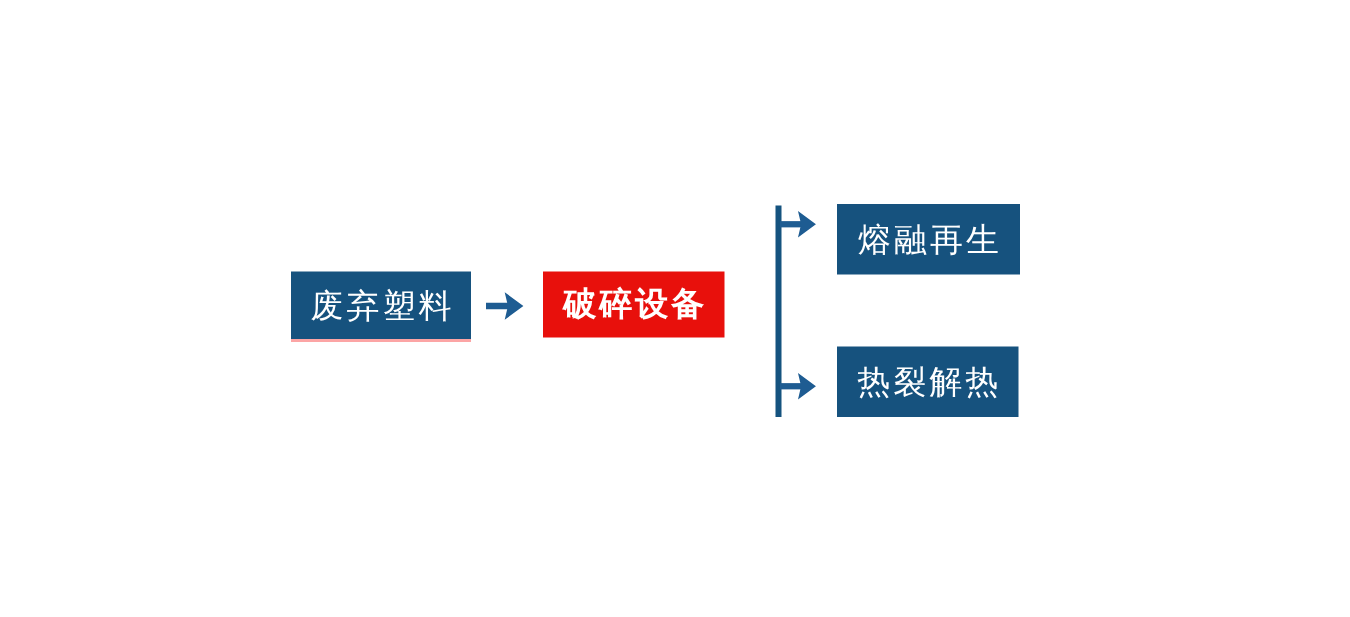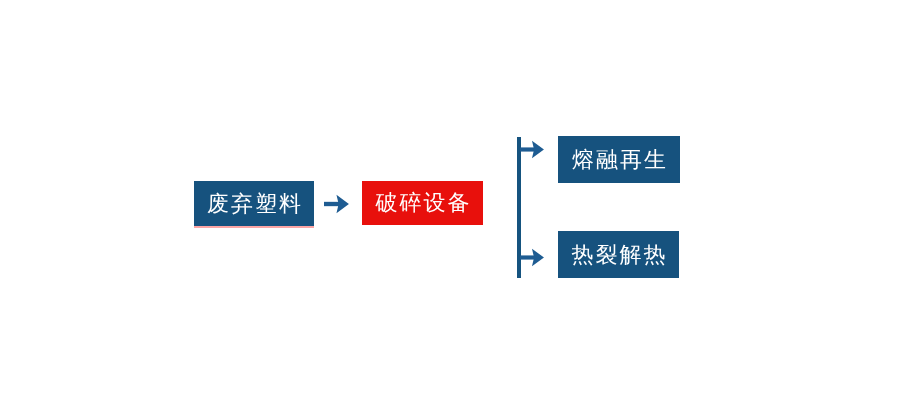--- a/index.html
+++ b/index.html
@@ -22,21 +22,21 @@
     justify-content: center;
     color: #ffffff;
     font-size: 22px;
     font-weight: 300;
     letter-spacing: 2px;
     text-indent: 2px;
     white-space: nowrap;
     box-sizing: border-box;
   }
   .node-blue { background: #16527e; }
-  .node-red  { background: #e8100c; }
+  .node-red  { background: #e8100c; font-weight: bold; }
 
   #node-waste {
     left: 194px; top: 181px; width: 120px; height: 47px;
     border-bottom: 2px solid #fca5a5;
   }
   #node-crusher {
     left: 362px; top: 181px; width: 121px; height: 44px;
   }
   #node-melt {
     left: 558px; top: 136px; width: 122px; height: 47px;

